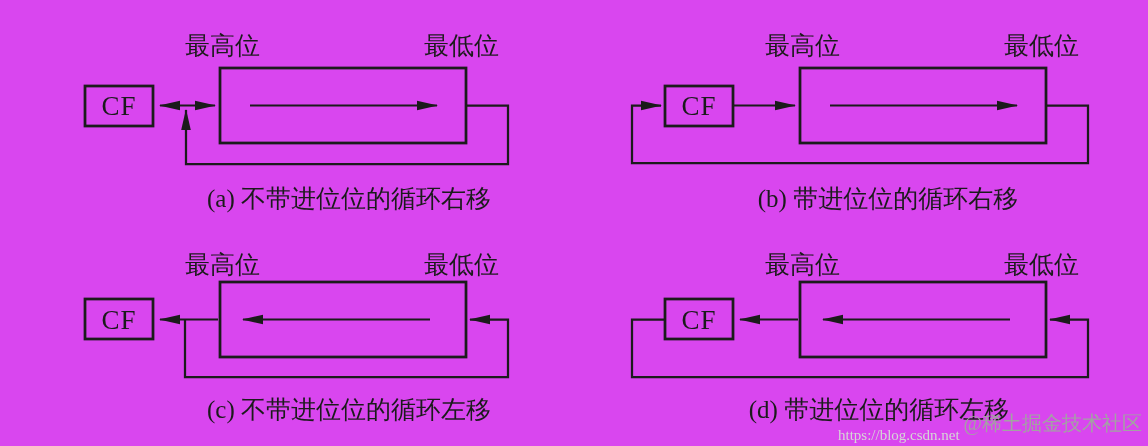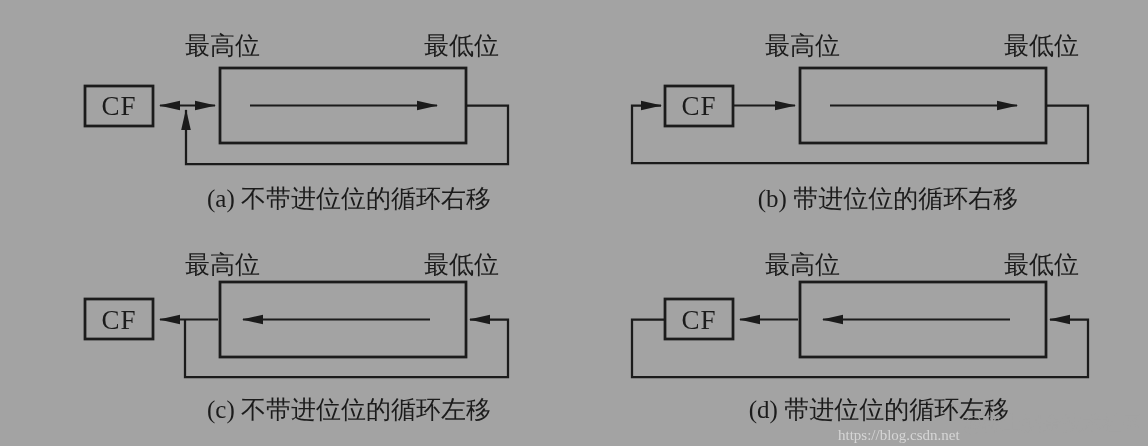--- a/index.html
+++ b/index.html
@@ -1,19 +1,19 @@
 <!DOCTYPE html>
 <html><head>
 <meta charset="utf-8">
 <style>
   html,body{margin:0;padding:0;background:#ffffff;}
   .figure-wrap{
     position:relative;
     width:1148px;height:446px;
-    background:#a3a3a3;
+    background:#d946ef;
     font-family:"Liberation Serif","DejaVu Serif",serif;
     overflow:hidden;
   }
   svg{display:block;}
   text{fill:#1b1b1b;}
   .bit-label{font-size:25px;}
   .cf-label{font-size:27px;letter-spacing:1px;}
   .caption{font-size:25px;}
   .wm-community{font-size:20px;fill:#a3a3a3;}
   .wm-url{font-size:15px;fill:#d6d6d6;}

